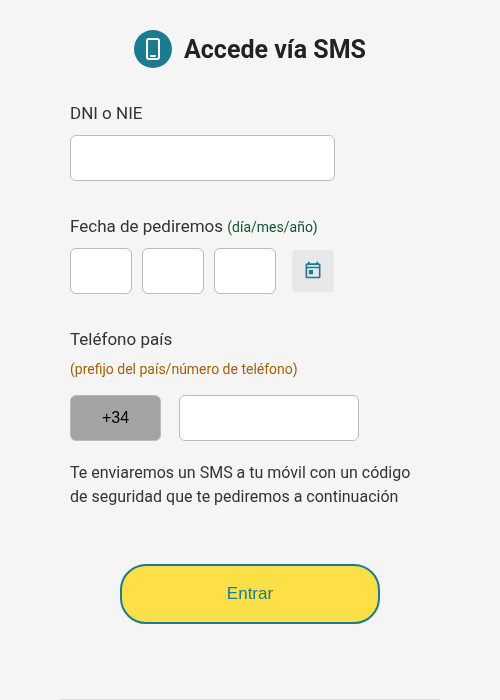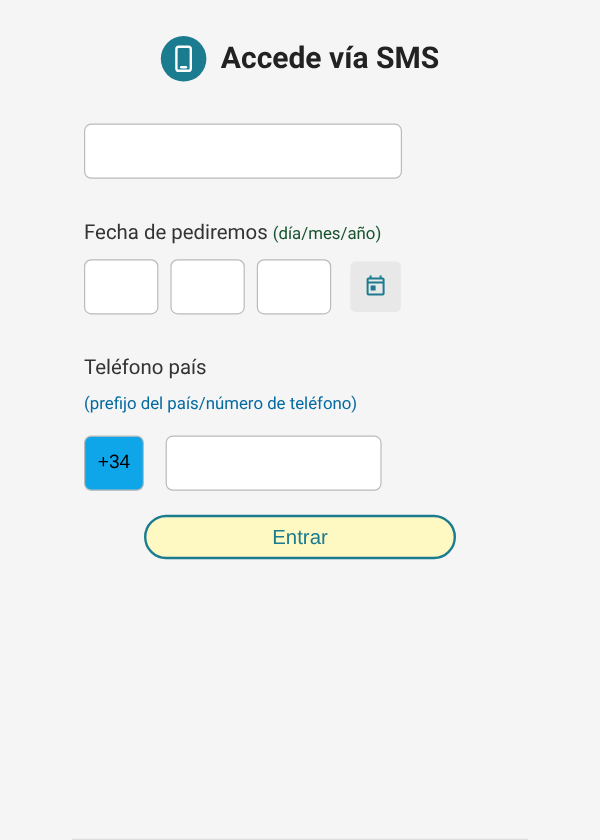--- a/index.html
+++ b/index.html
@@ -55,21 +55,21 @@
       color: #333;
       margin-bottom: 12px;
       display: block;
     }
     .label-hint {
       font-size: 14px;
       color: #14532d;
     }
     .sublabel {
       font-size: 14px;
-      color: #0369a1;
+      color: #a16207;
       margin-bottom: 18px;
       display: block;
     }
     .input {
       width: 100%;
       height: 46px;
       border: 1px solid #bbb;
       border-radius: 6px;
       background: white;
       font-size: 16px;
@@ -110,48 +110,48 @@
       width: 20px;
       height: 20px;
       fill: #1b7b8f;
     }
     .phone-row {
       display: flex;
       gap: 18px;
       margin-bottom: 20px;
     }
     .prefix-input {
-      width: 50px;
-      height: 46px;
-      border: 1px solid #bbb;
-      border-radius: 6px;
-      background: #0ea5e9;
+      width: 91px;
+      height: 46px;
+      border: 1px solid #bbb;
+      border-radius: 6px;
+      background: #a3a3a3;
       text-align: center;
       font-size: 16px;
     }
     .phone-number-input {
       width: 180px;
       height: 46px;
       border: 1px solid #bbb;
       border-radius: 6px;
       background: white;
       font-size: 16px;
       padding: 0 10px;
     }
     .info-text {
       font-size: 16px;
       color: #333;
       line-height: 1.5;
       margin-bottom: 55px;
     }
     .submit-btn {
       width: 260px;
-      height: 37px;
+      height: 60px;
       border: 2px solid #1b7b8f;
-      background: #fef9c3;
+      background: #fde047;
       color: #1b7b8f;
       font-size: 17px;
       border-radius: 26px;
       cursor: pointer;
       display: block;
       margin: 0 auto;
     }
     .content-area {
       border-bottom: 1px solid #ddd;
       padding-bottom: 10px;
@@ -165,20 +165,21 @@
     <div class="phone-icon-wrap">
       <svg viewBox="0 0 16 24">
         <rect x="2" y="2" width="12" height="20" rx="2" ry="2"></rect>
         <line x1="6" y1="19" x2="10" y2="19" stroke-width="2" stroke-linecap="round"></line>
       </svg>
     </div>
     <div class="title">Accede vía SMS</div>
   </div>
 
   <div class="form-section">
+    <label class="label">DNI o NIE</label>
     <input type="text" class="input dni-input" value="" style="">
 
     <label class="label">
       <span>Fecha de pediremos </span><span class="label-hint">(día/mes/año)</span>
     </label>
     <div class="dob-row">
       <input type="text" class="dob-input" value="" style="">
       <input type="text" class="dob-input" value="" style="">
       <input type="text" class="dob-input" value="" style="">
       <button class="cal-btn">
@@ -190,16 +191,17 @@
       </button>
     </div>
 
     <label class="label">Teléfono país</label>
     <span class="sublabel">(prefijo del país/número de teléfono)</span>
     <div class="phone-row">
       <input type="text" class="prefix-input" value="+34" style="">
       <input type="text" class="phone-number-input" value="" style="">
     </div>
 
+    <p class="info-text">Te enviaremos un SMS a tu móvil con un código de seguridad que te pediremos a continuación</p>
 
     <button class="submit-btn">Entrar</button>
   </div>
 </div>
 
 </body></html>

